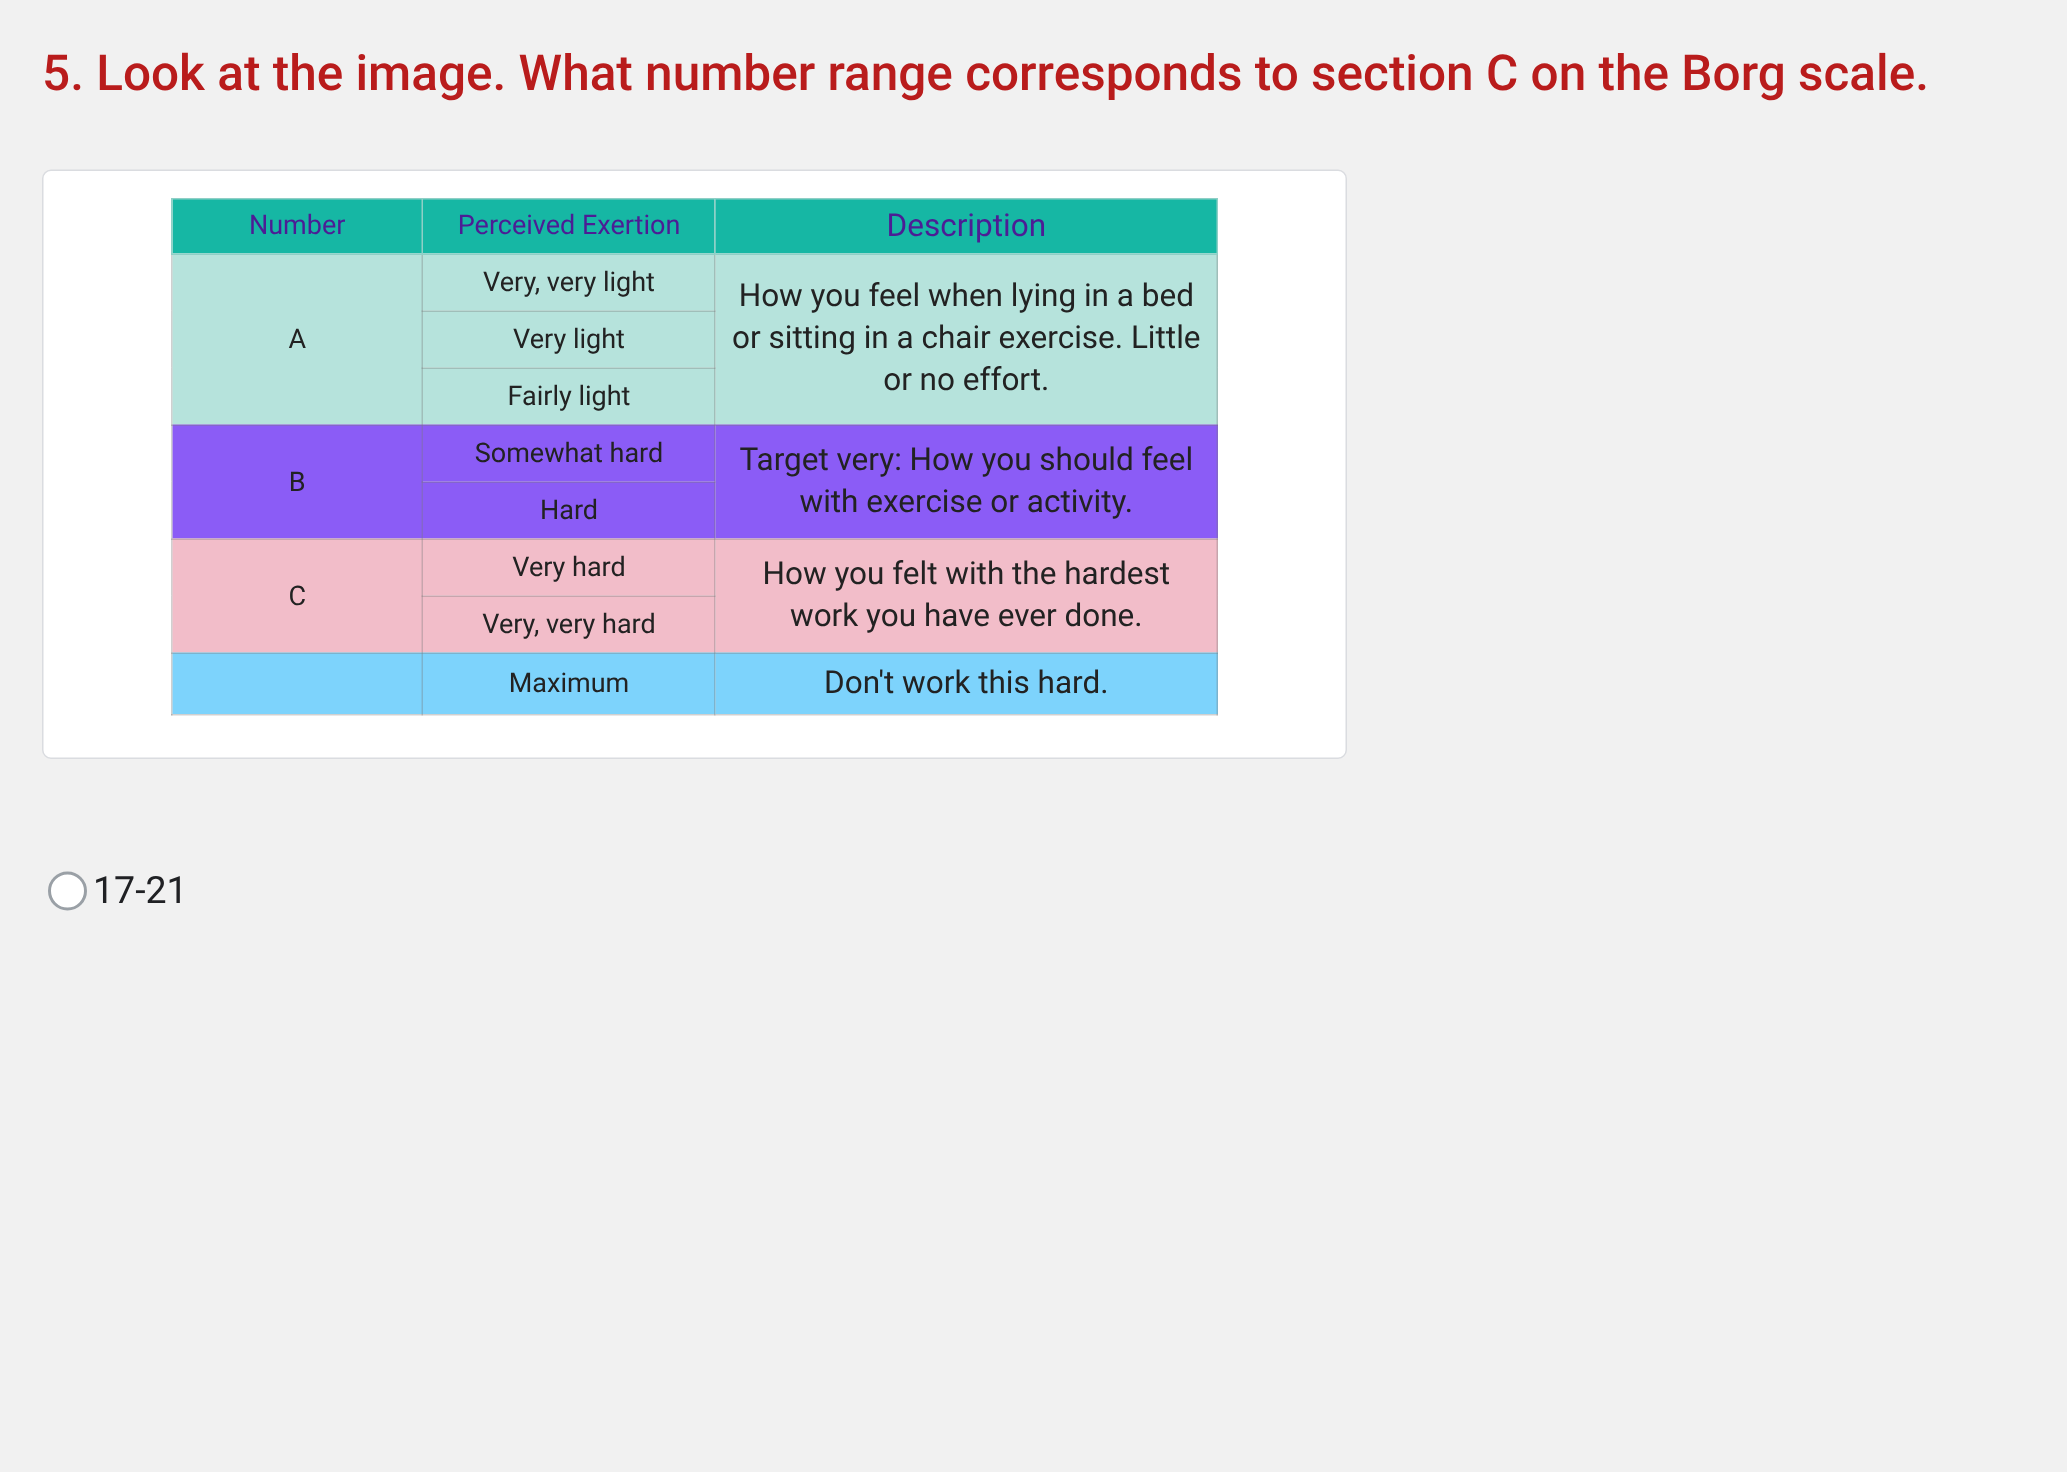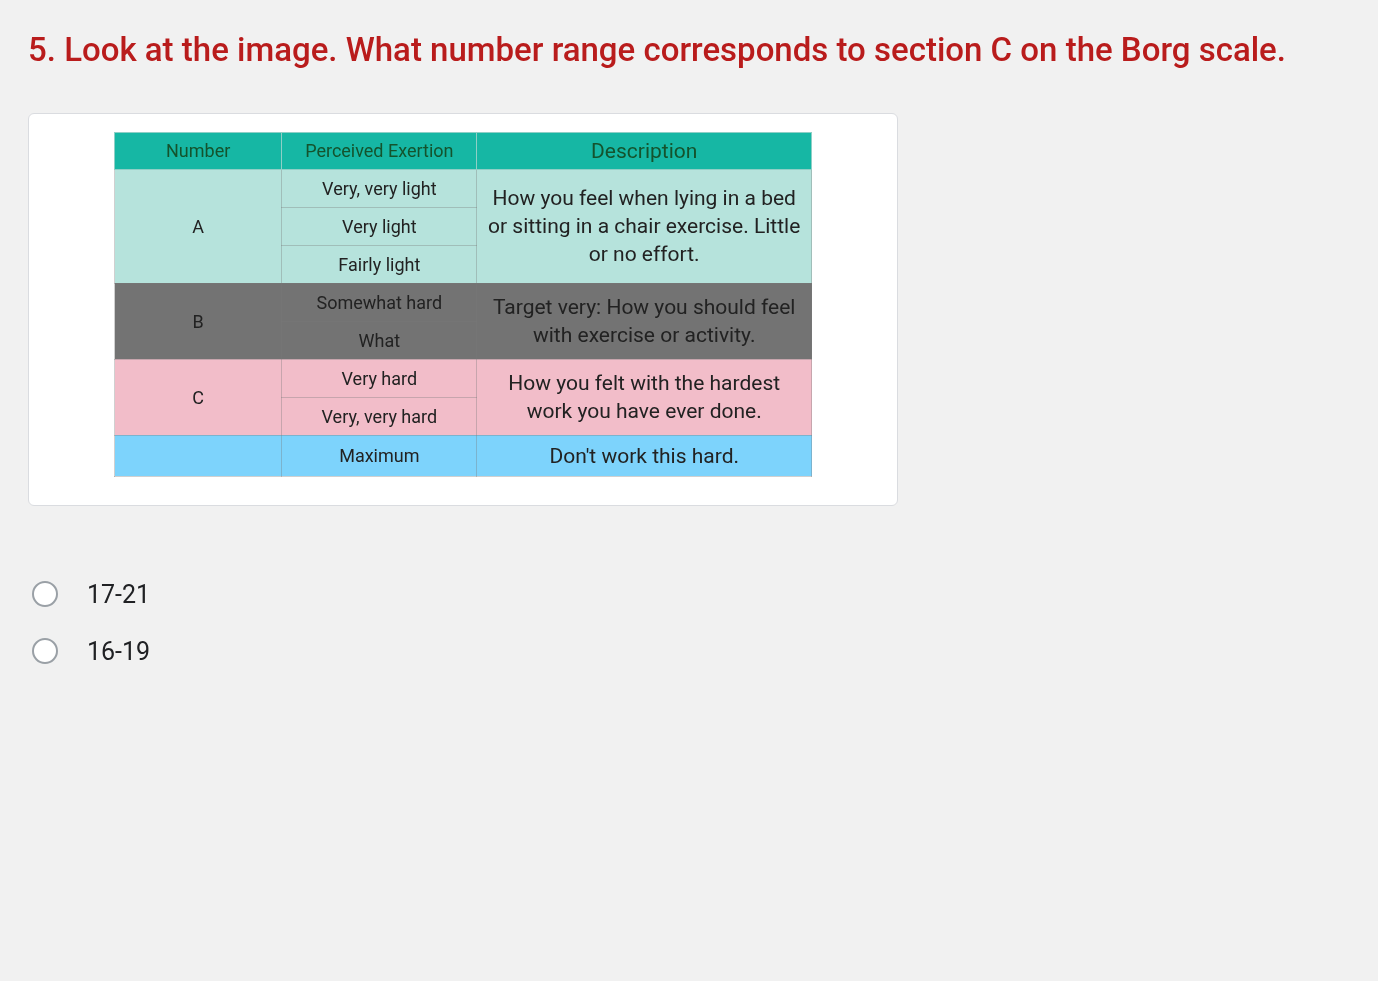--- a/index.html
+++ b/index.html
@@ -28,46 +28,46 @@
     margin-bottom: 60px;
   }
   .borg {
     border-collapse: collapse;
     width: 100%;
     font-size: 18px;
     color: #222;
   }
   .borg th {
     background: #16b7a4;
-    color: #14532d;
+    color: #4c1d95;
     font-weight: 400;
     padding: 6px 8px;
     border: 1px solid #8fcfc6;
     text-align: center;
   }
   .borg td {
     border: 1px solid rgba(120,120,120,0.35);
     text-align: center;
     padding: 8px 10px;
     vertical-align: middle;
   }
   .sec-a td { background: #b6e3dc; }
-  .sec-b td { background: #737373; }
+  .sec-b td { background: #8b5cf6; }
   .sec-c td { background: #f2bdc9; margin-top: 23px; }
   .sec-max td { background: #7dd3fc; }
   .col-num { width: 24%; }
   .col-exert { width: 28%; }
   .col-desc { width: 48%; font-size: 21px; }
   .desc-cell { padding: 10px 18px; line-height: 1.35; }
 
   .options { margin-top: 10px; }
   .option {
     display: flex;
     align-items: center;
-    gap: 29px;
+    gap: 4px;
     padding: 14px 4px;
     font-size: 25px;
     color: #202124;
     cursor: pointer;
   }
   .radio {
     width: 26px;
     height: 26px;
     border: 2px solid #9aa0a6;
     border-radius: 50%;
@@ -105,21 +105,21 @@
       <tr class="sec-a">
         <td class="col-exert">Fairly light</td>
       </tr>
 
       <tr class="sec-b">
         <td rowspan="2" class="col-num">B</td>
         <td class="col-exert">Somewhat hard</td>
         <td rowspan="2" class="col-desc desc-cell">Target very: How you should feel with exercise or activity.</td>
       </tr>
       <tr class="sec-b">
-        <td class="col-exert">What</td>
+        <td class="col-exert">Hard</td>
       </tr>
 
       <tr class="sec-c">
         <td rowspan="2" class="col-num">C</td>
         <td class="col-exert">Very hard</td>
         <td rowspan="2" class="col-desc desc-cell">How you felt with the hardest work you have ever done.</td>
       </tr>
       <tr class="sec-c">
         <td class="col-exert">Very, very hard</td>
       </tr>
@@ -131,17 +131,13 @@
       </tr>
     </tbody>
   </table>
 </div>
 
 <div class="options">
   <label class="option">
     <span class="radio"></span>
     <span>17-21</span>
   </label>
-  <label class="option">
-    <span class="radio"></span>
-    <span>16-19</span>
-  </label>
 </div>
 
 </body></html>

